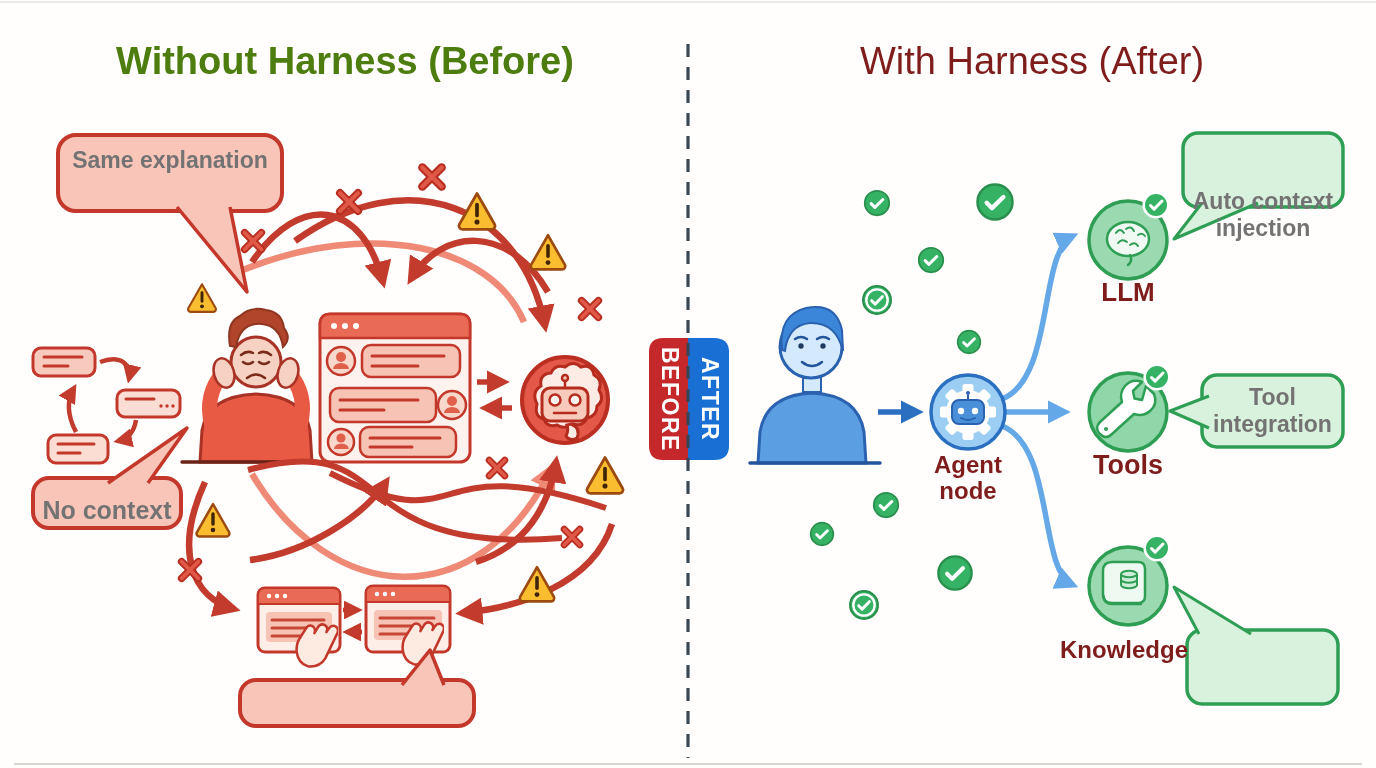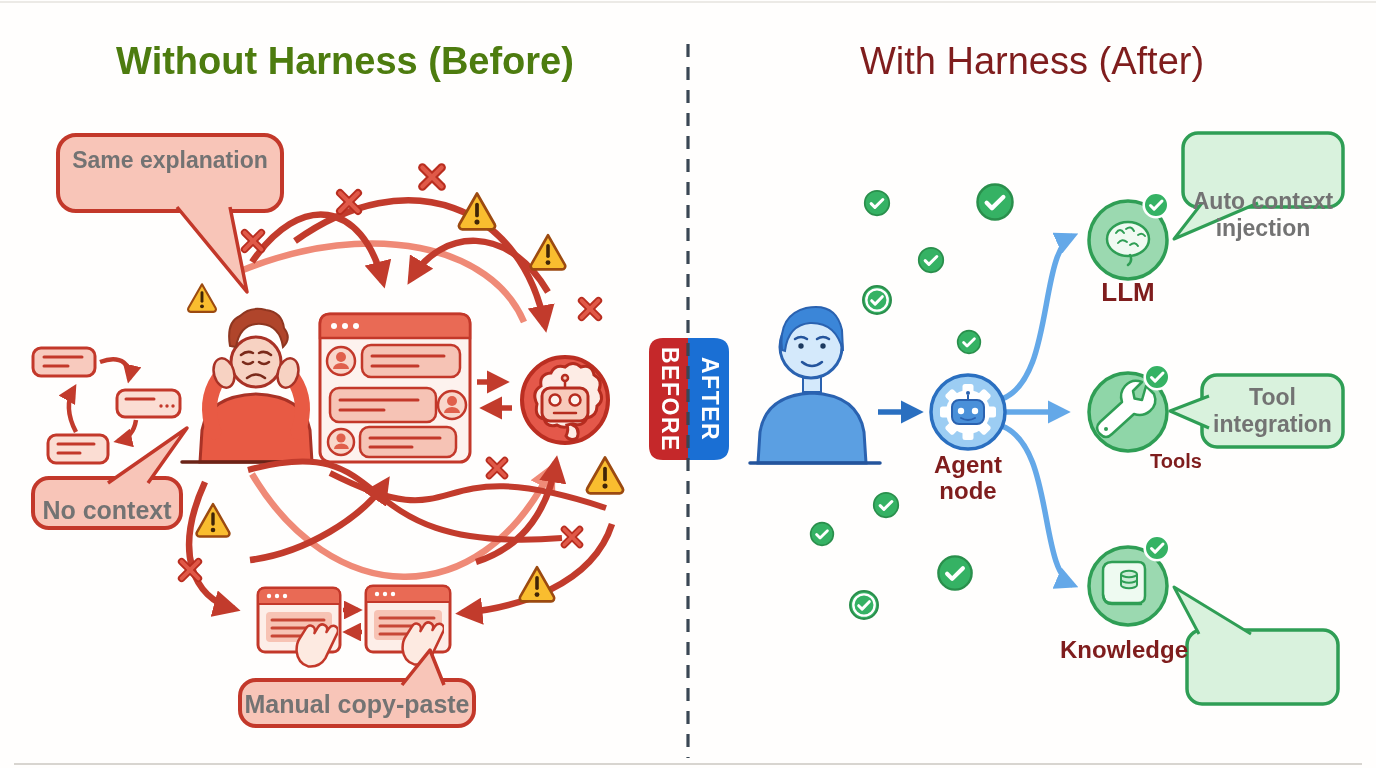--- a/index.html
+++ b/index.html
@@ -12,21 +12,21 @@
   .title-right{left:722px;top:40px;width:620px;font-size:38px;font-weight:400;color:#7f1d1d;}
   .bub-same{left:58px;top:146px;width:224px;font-size:23px;line-height:28px;}
   .bub-noctx{left:33px;top:496px;width:148px;font-size:25px;}
   .bub-manual{left:240px;top:690px;width:234px;font-size:25px;}
   .bub-auto{left:1183px;top:144px;width:160px;font-size:23px;line-height:27px;margin-top:44px;}
   .bub-tool{left:1202px;top:384px;width:141px;font-size:23px;line-height:27px;}
   .bub-exec{left:1187px;top:640px;width:151px;font-size:22px;line-height:27px;}
   .lbl{color:#7f1d1d;font-weight:700;}
   .lbl-agent{left:906px;top:452px;width:124px;font-size:24px;line-height:26px;}
   .lbl-llm{left:1078px;top:277px;width:100px;font-size:26px;}
-  .lbl-tools{left:1126px;top:450px;width:100px;font-size:20px;}
+  .lbl-tools{left:1078px;top:450px;width:100px;font-size:27px;}
   .lbl-kb{left:1044px;top:620px;width:160px;font-size:24px;line-height:27px;margin-top:16px;}
   .vert{position:absolute;width:40px;height:122px;top:338px;color:#ffffff;font-weight:800;
         font-size:23px;letter-spacing:1.5px;writing-mode:vertical-rl;text-align:center;
         display:flex;align-items:center;justify-content:center;}
   .vert-before{left:649px;}
   .vert-after{left:689px;}
 </style>
 </head>
 <body>
 
@@ -330,21 +330,20 @@
   </g>
 </svg>
 
 <div class="txt title-left">Without Harness (Before)</div>
 <div class="txt title-right">With Harness (After)</div>
 
 <div class="txt bub-same">
   <span>Same explanation</span>
 </div>
 <div class="txt bub-noctx">No context</div>
-<div class="txt bub-manual">Manual copy-paste</div>
 
 <div class="vert vert-before">BEFORE</div>
 <div class="vert vert-after">AFTER</div>
 
 <div class="txt lbl lbl-agent">
   <span>Agent</span>
   <span>node</span>
 </div>
 <div class="txt lbl lbl-llm">LLM</div>
 <div class="txt lbl lbl-tools">Tools</div>

